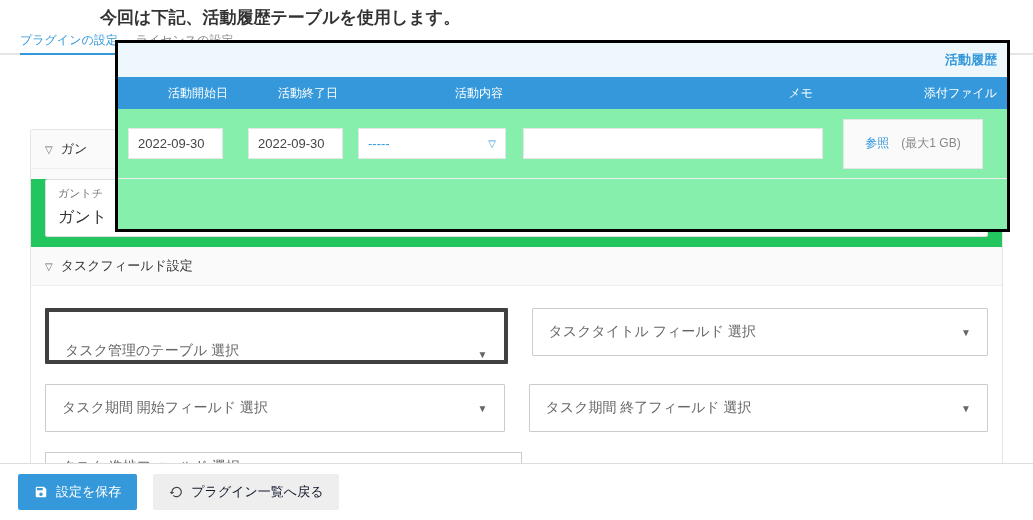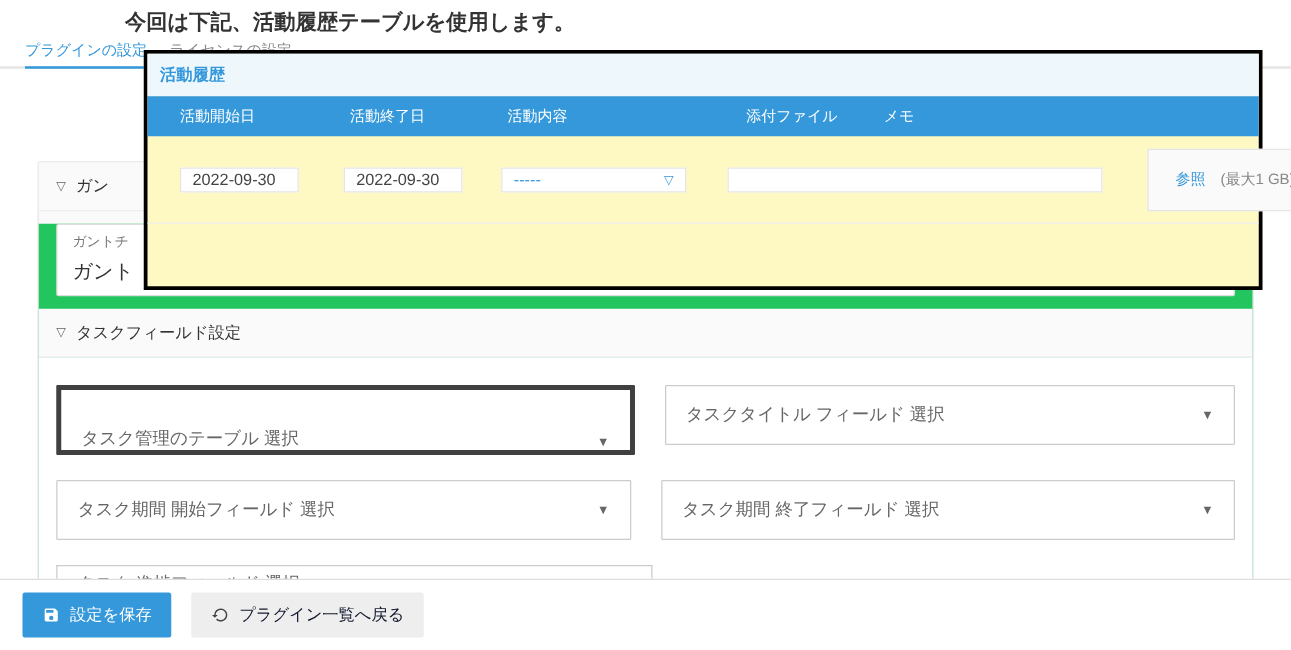--- a/index.html
+++ b/index.html
@@ -39,22 +39,23 @@
     margin-bottom: -2px;
   }
 
   .overlay-table {
     position: absolute;
     top: 40px;
     left: 115px;
     width: 895px;
     height: 192px;
     border: 3px solid #000;
-    background: #fef9c3;
+    background: #86efac;
     z-index: 10;
+    text-align: right;
   }
   .ot-title {
     background: #eef7fc;
     color: #3498db;
     font-weight: bold;
     font-size: 13px;
     padding: 8px 10px;
   }
   .ot-header {
     background: #3498db;
@@ -63,30 +64,30 @@
     font-size: 12px;
     height: 32px;
     align-items: center;
   }
   .ot-row {
     display: flex;
     border-bottom: 1px solid #eee;
     height: 70px;
     align-items: center;
   }
-  .ot-col { padding: 0 10px; margin-left: 16px; }
+  .ot-col { padding: 0 10px; }
   .c-start { width: 120px; }
   .c-end   { width: 110px; }
   .c-cont  { width: 165px; }
   .c-memo  { width: 310px; }
   .c-file  { flex: 1; padding-left: 20px; }
   .date-cell, .select-cell, .memo-cell {
     background: #fff;
     border: 1px solid #e5e5e5;
-    height: 20px;
+    height: 31px;
     display: flex;
     align-items: center;
     padding: 0 9px;
     font-size: 13px;
     color: #444;
   }
   .date-cell { width: 95px; }
   .select-cell { width: 148px; justify-content: space-between; color: #3498db;}
   .select-caret { color: #3498db; font-size: 10px; }
   .memo-cell { width: 300px; }
@@ -164,22 +165,22 @@
   <div class="tab active">プラグインの設定</div>
   <div class="tab">ライセンスの設定</div>
 </div>
 
 <div class="overlay-table">
   <div class="ot-title">活動履歴</div>
   <div class="ot-header">
     <div class="ot-col c-start">活動開始日</div>
     <div class="ot-col c-end">活動終了日</div>
     <div class="ot-col c-cont">活動内容</div>
+    <div class="ot-col c-memo">メモ</div>
     <div class="ot-col c-file">添付ファイル</div>
-    <div class="ot-col c-memo">メモ</div>
   </div>
   <div class="ot-row">
     <div class="ot-col c-start">
       <div class="date-cell">2022-09-30</div>
     </div>
     <div class="ot-col c-end">
       <div class="date-cell">2022-09-30</div>
     </div>
     <div class="ot-col c-cont">
       <div class="select-cell">

